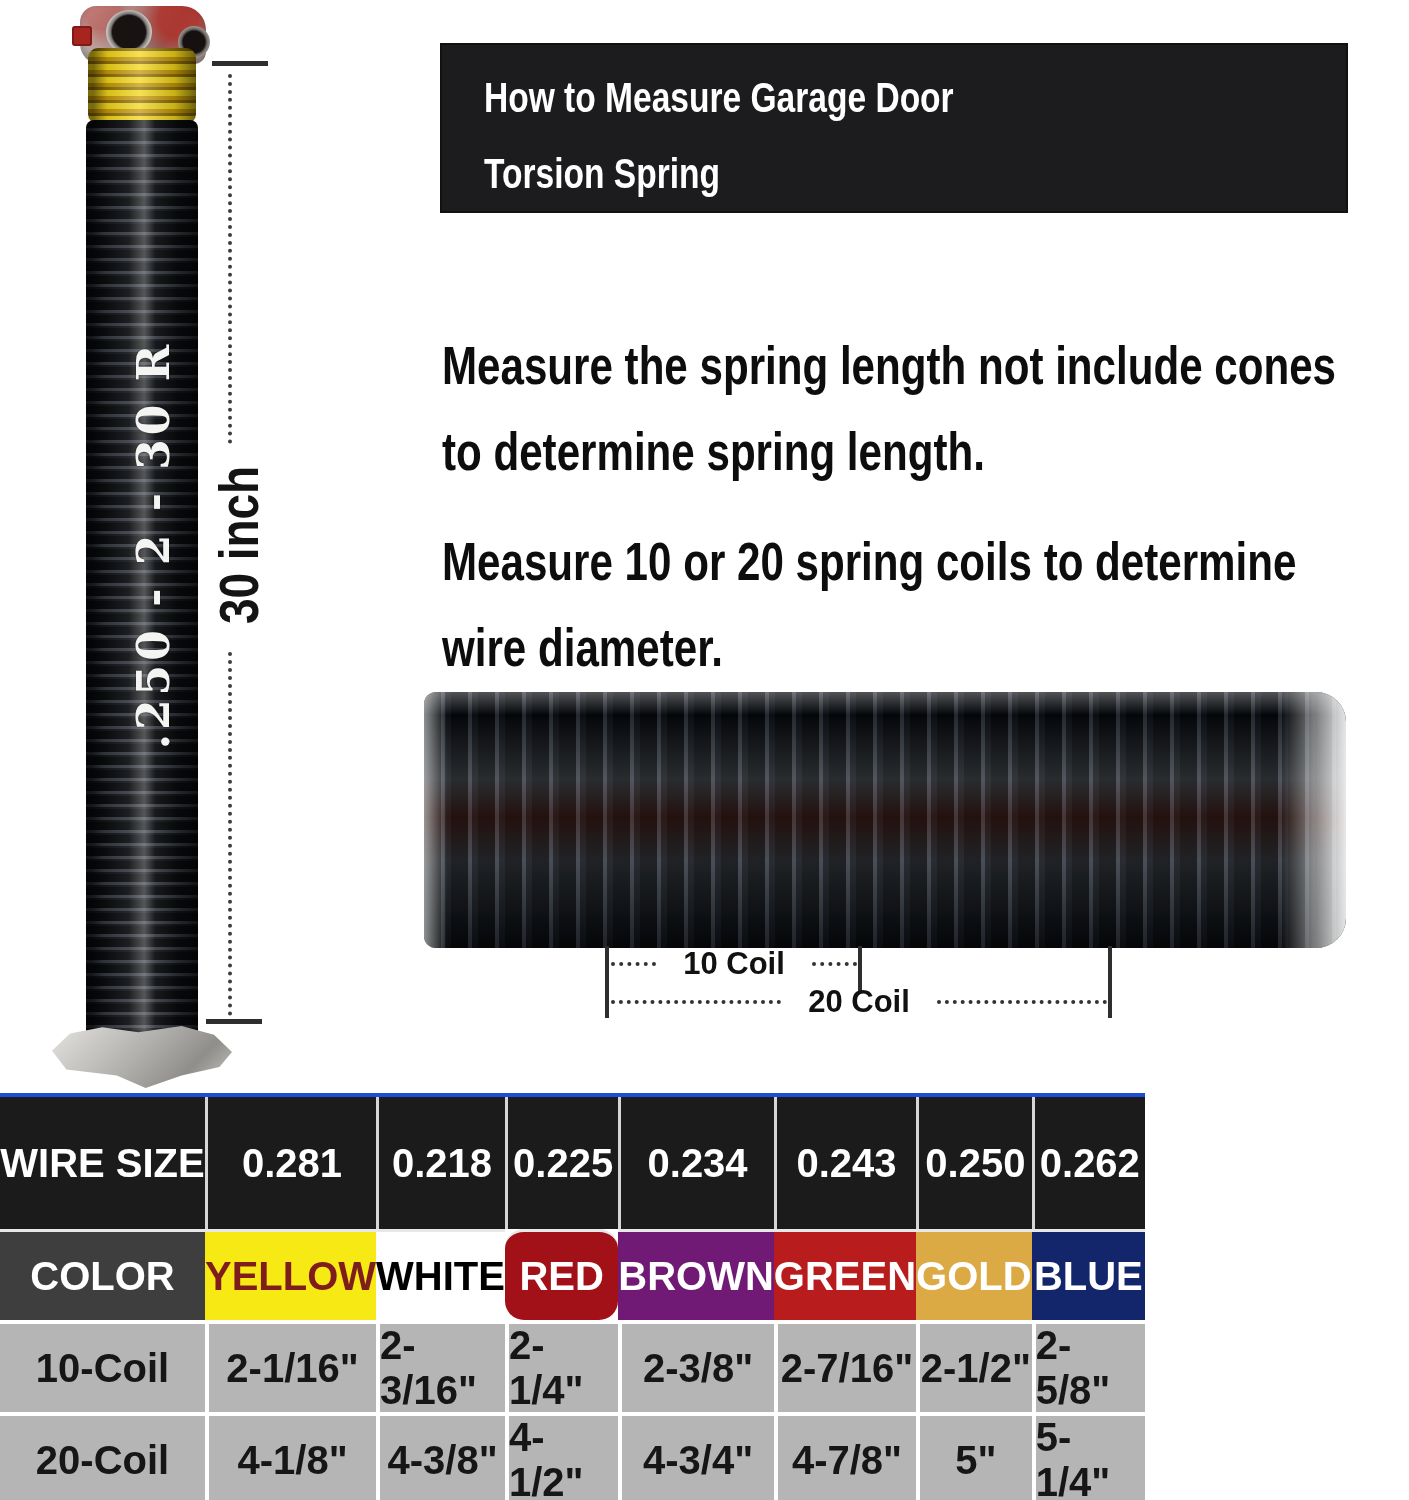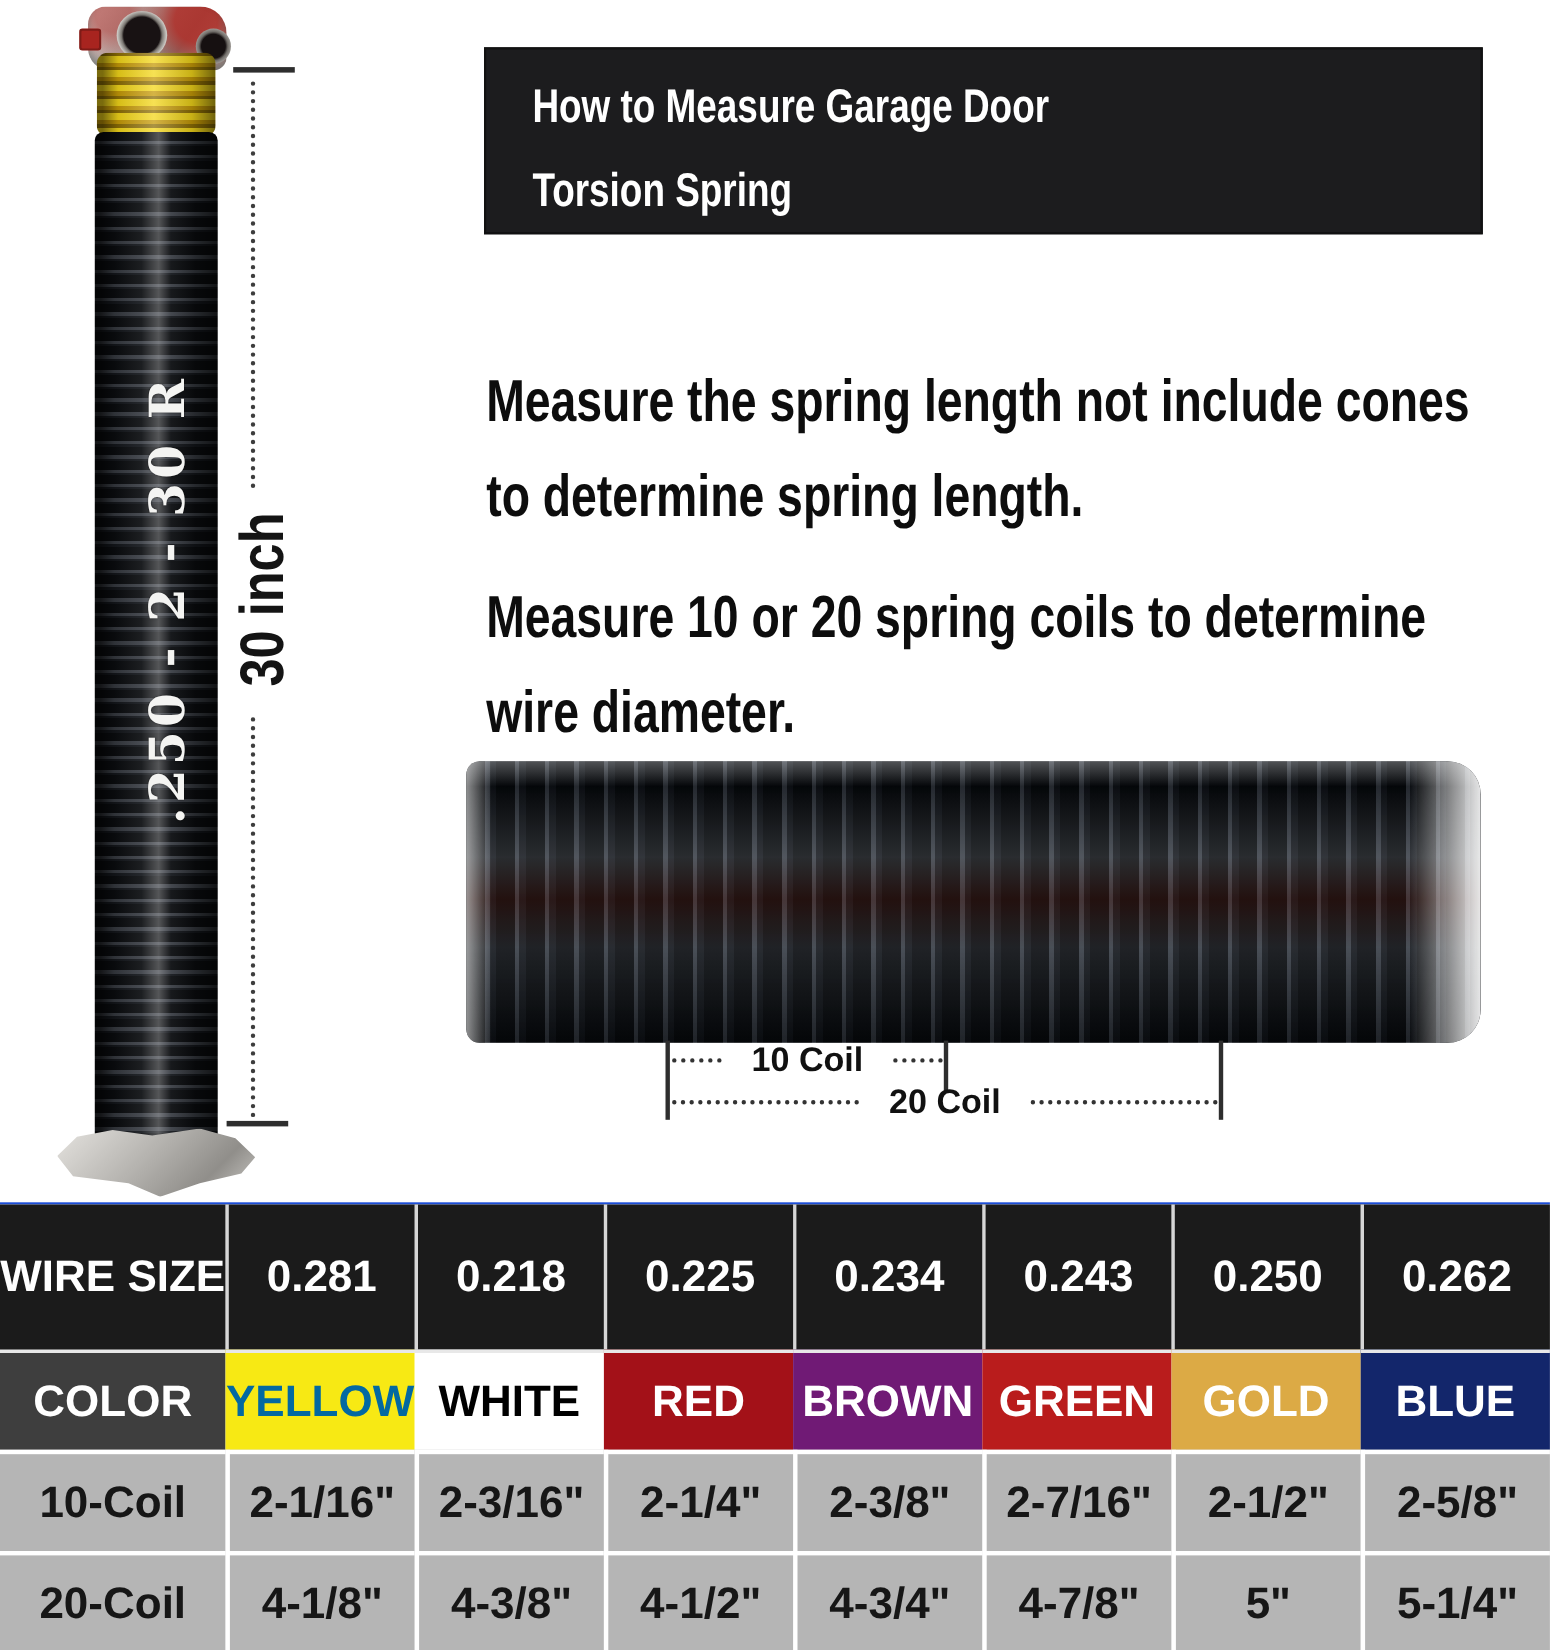--- a/index.html
+++ b/index.html
@@ -63,23 +63,23 @@
   .photo::after{content:"";position:absolute;inset:0;border-radius:inherit;
     background:
       linear-gradient(90deg, rgba(255,255,255,.55) 0%, rgba(255,255,255,0) 2.5%, rgba(255,255,255,0) 93%, rgba(255,255,255,.9) 100%),
       linear-gradient(180deg, rgba(255,255,255,.30) 0%, rgba(0,0,0,.30) 9%, rgba(255,255,255,.14) 34%, rgba(120,40,20,.25) 49%, rgba(255,255,255,.10) 66%, rgba(0,0,0,.40) 100%);}
 
   .dim{position:absolute;display:flex;align-items:center;gap:27px;}
   .dim .ln{flex:1;height:0;border-top:4px dotted #333;}
   .dim .lbl{font-weight:bold;font-size:31px;color:#111;white-space:nowrap;}
 
   
-  .tbl{position:absolute;left:0;top:1093px;width:1409px;height:407px;display:grid;
+  .tbl{position:absolute;left:0;top:1093px;width:1145px;height:407px;display:grid;
     grid-template-columns:205px repeat(7,1fr);grid-template-rows:132px 91px 92px 92px;
-    border-top:2px solid #1d4ed8;box-sizing:border-box;}
+    border-top:4px solid #1d4ed8;box-sizing:border-box;}
   .cell{display:flex;align-items:center;justify-content:center;font-weight:bold;font-size:40px;
     box-sizing:border-box;}
   .r0{background:#1b1b1b;color:#fff;}
   .r0.v{border-left:3px solid #d6d6d6;}
   .r1{border-top:3px solid #e8e8e8;}
   .r1.head{background:#3e3e3e;color:#fff;}
   .r2,.r3{background:#b5b5b5;color:#161616;border-top:4px solid #fff;font-size:40px;}
   .r2.v,.r3.v{border-left:4px solid #fff;}
 </style>
 </head>
@@ -142,23 +142,23 @@
     <div class="cell r0 head">WIRE SIZE</div>
     <div class="cell r0 v">0.281</div>
     <div class="cell r0 v">0.218</div>
     <div class="cell r0 v">0.225</div>
     <div class="cell r0 v">0.234</div>
     <div class="cell r0 v">0.243</div>
     <div class="cell r0 v">0.250</div>
     <div class="cell r0 v">0.262</div>
 
     <div class="cell r1 head">COLOR</div>
-    <div class="cell r1 v color-cell" style="background: rgb(247, 233, 20); color: #0369a1;">YELLOW</div>
+    <div class="cell r1 v color-cell" style="background: rgb(247, 233, 20); color: #7f1d1d;">YELLOW</div>
     <div class="cell r1 v color-cell" style="background: rgb(255, 255, 255); color: rgb(0, 0, 0);">WHITE</div>
-    <div class="cell r1 v color-cell" style="background: rgb(163, 17, 24); color: rgb(255, 255, 255);">RED</div>
+    <div class="cell r1 v color-cell" style="background: rgb(163, 17, 24); color: rgb(255, 255, 255); border-radius: 19px;">RED</div>
     <div class="cell r1 v color-cell" style="background: #701a75; color: rgb(255, 255, 255);">BROWN</div>
     <div class="cell r1 v color-cell" style="background: #b91c1c; color: rgb(255, 255, 255);">GREEN</div>
     <div class="cell r1 v color-cell" style="background: rgb(220, 170, 69); color: rgb(255, 255, 255);">GOLD</div>
     <div class="cell r1 v color-cell" style="background: rgb(19, 38, 107); color: rgb(255, 255, 255);">BLUE</div>
 
     <div class="cell r2 head">10-Coil</div>
     <div class="cell r2 v">2-1/16"</div>
     <div class="cell r2 v">2-3/16"</div>
     <div class="cell r2 v">2-1/4"</div>
     <div class="cell r2 v">2-3/8"</div>

